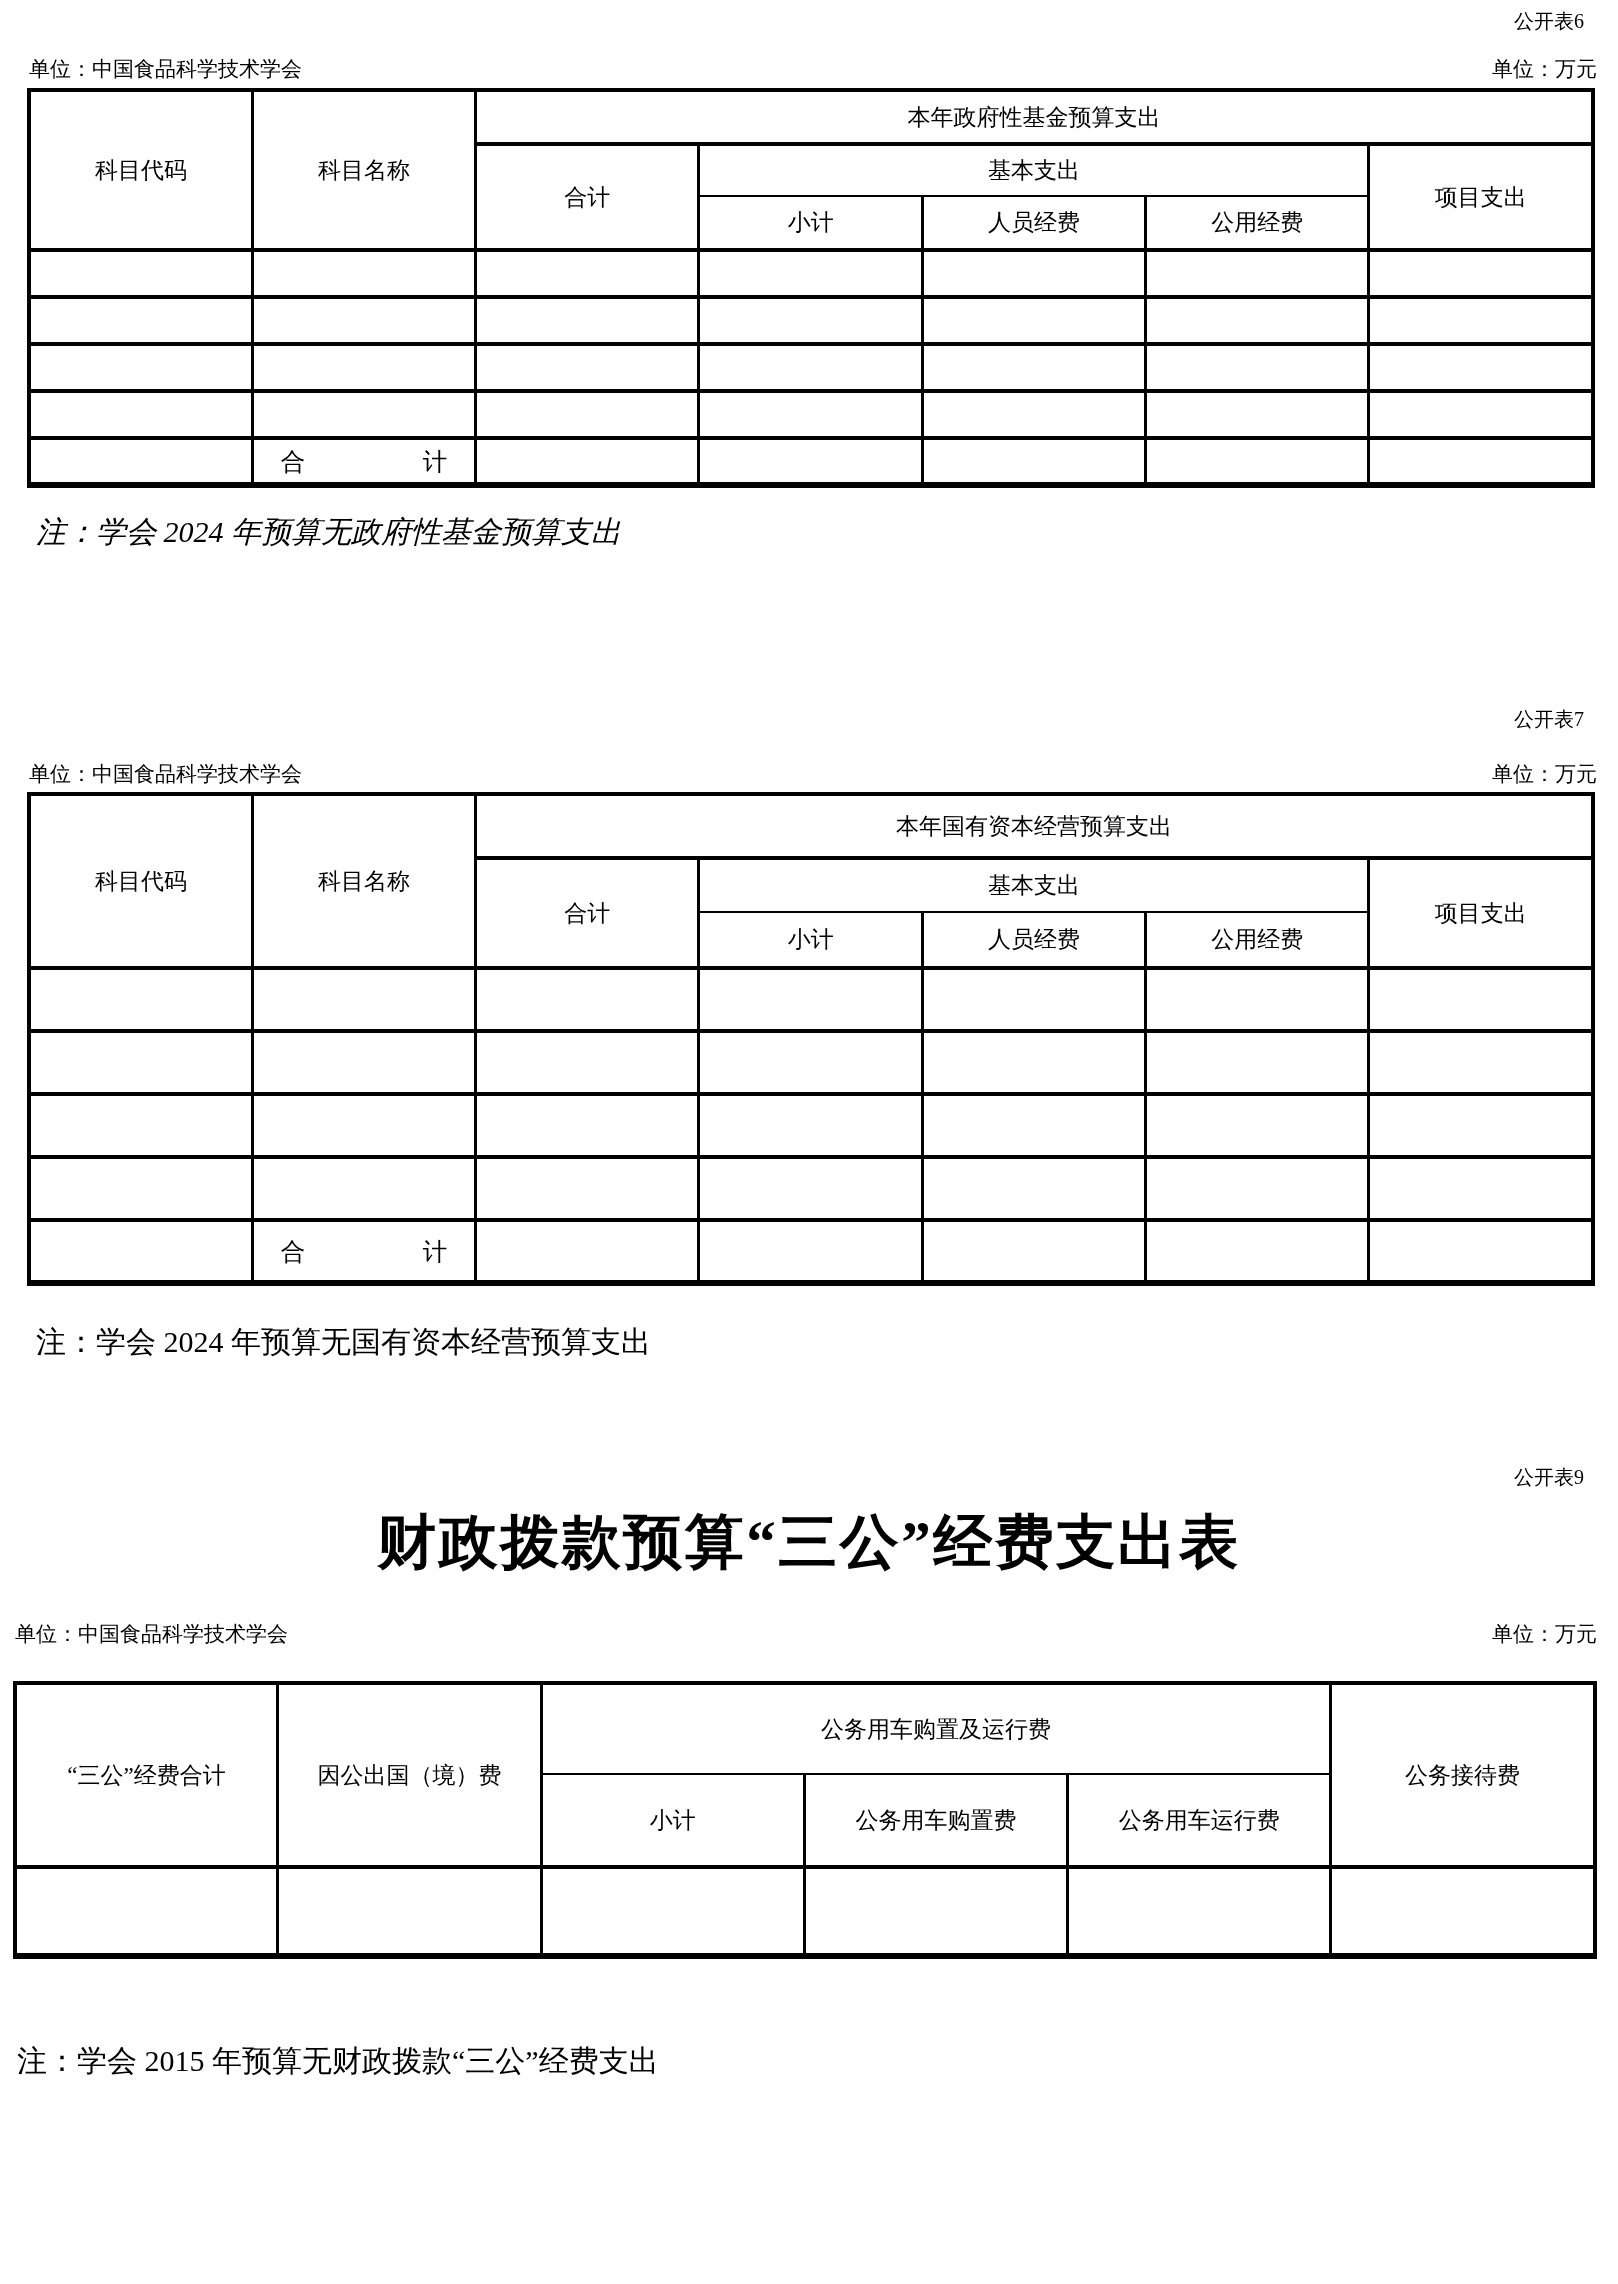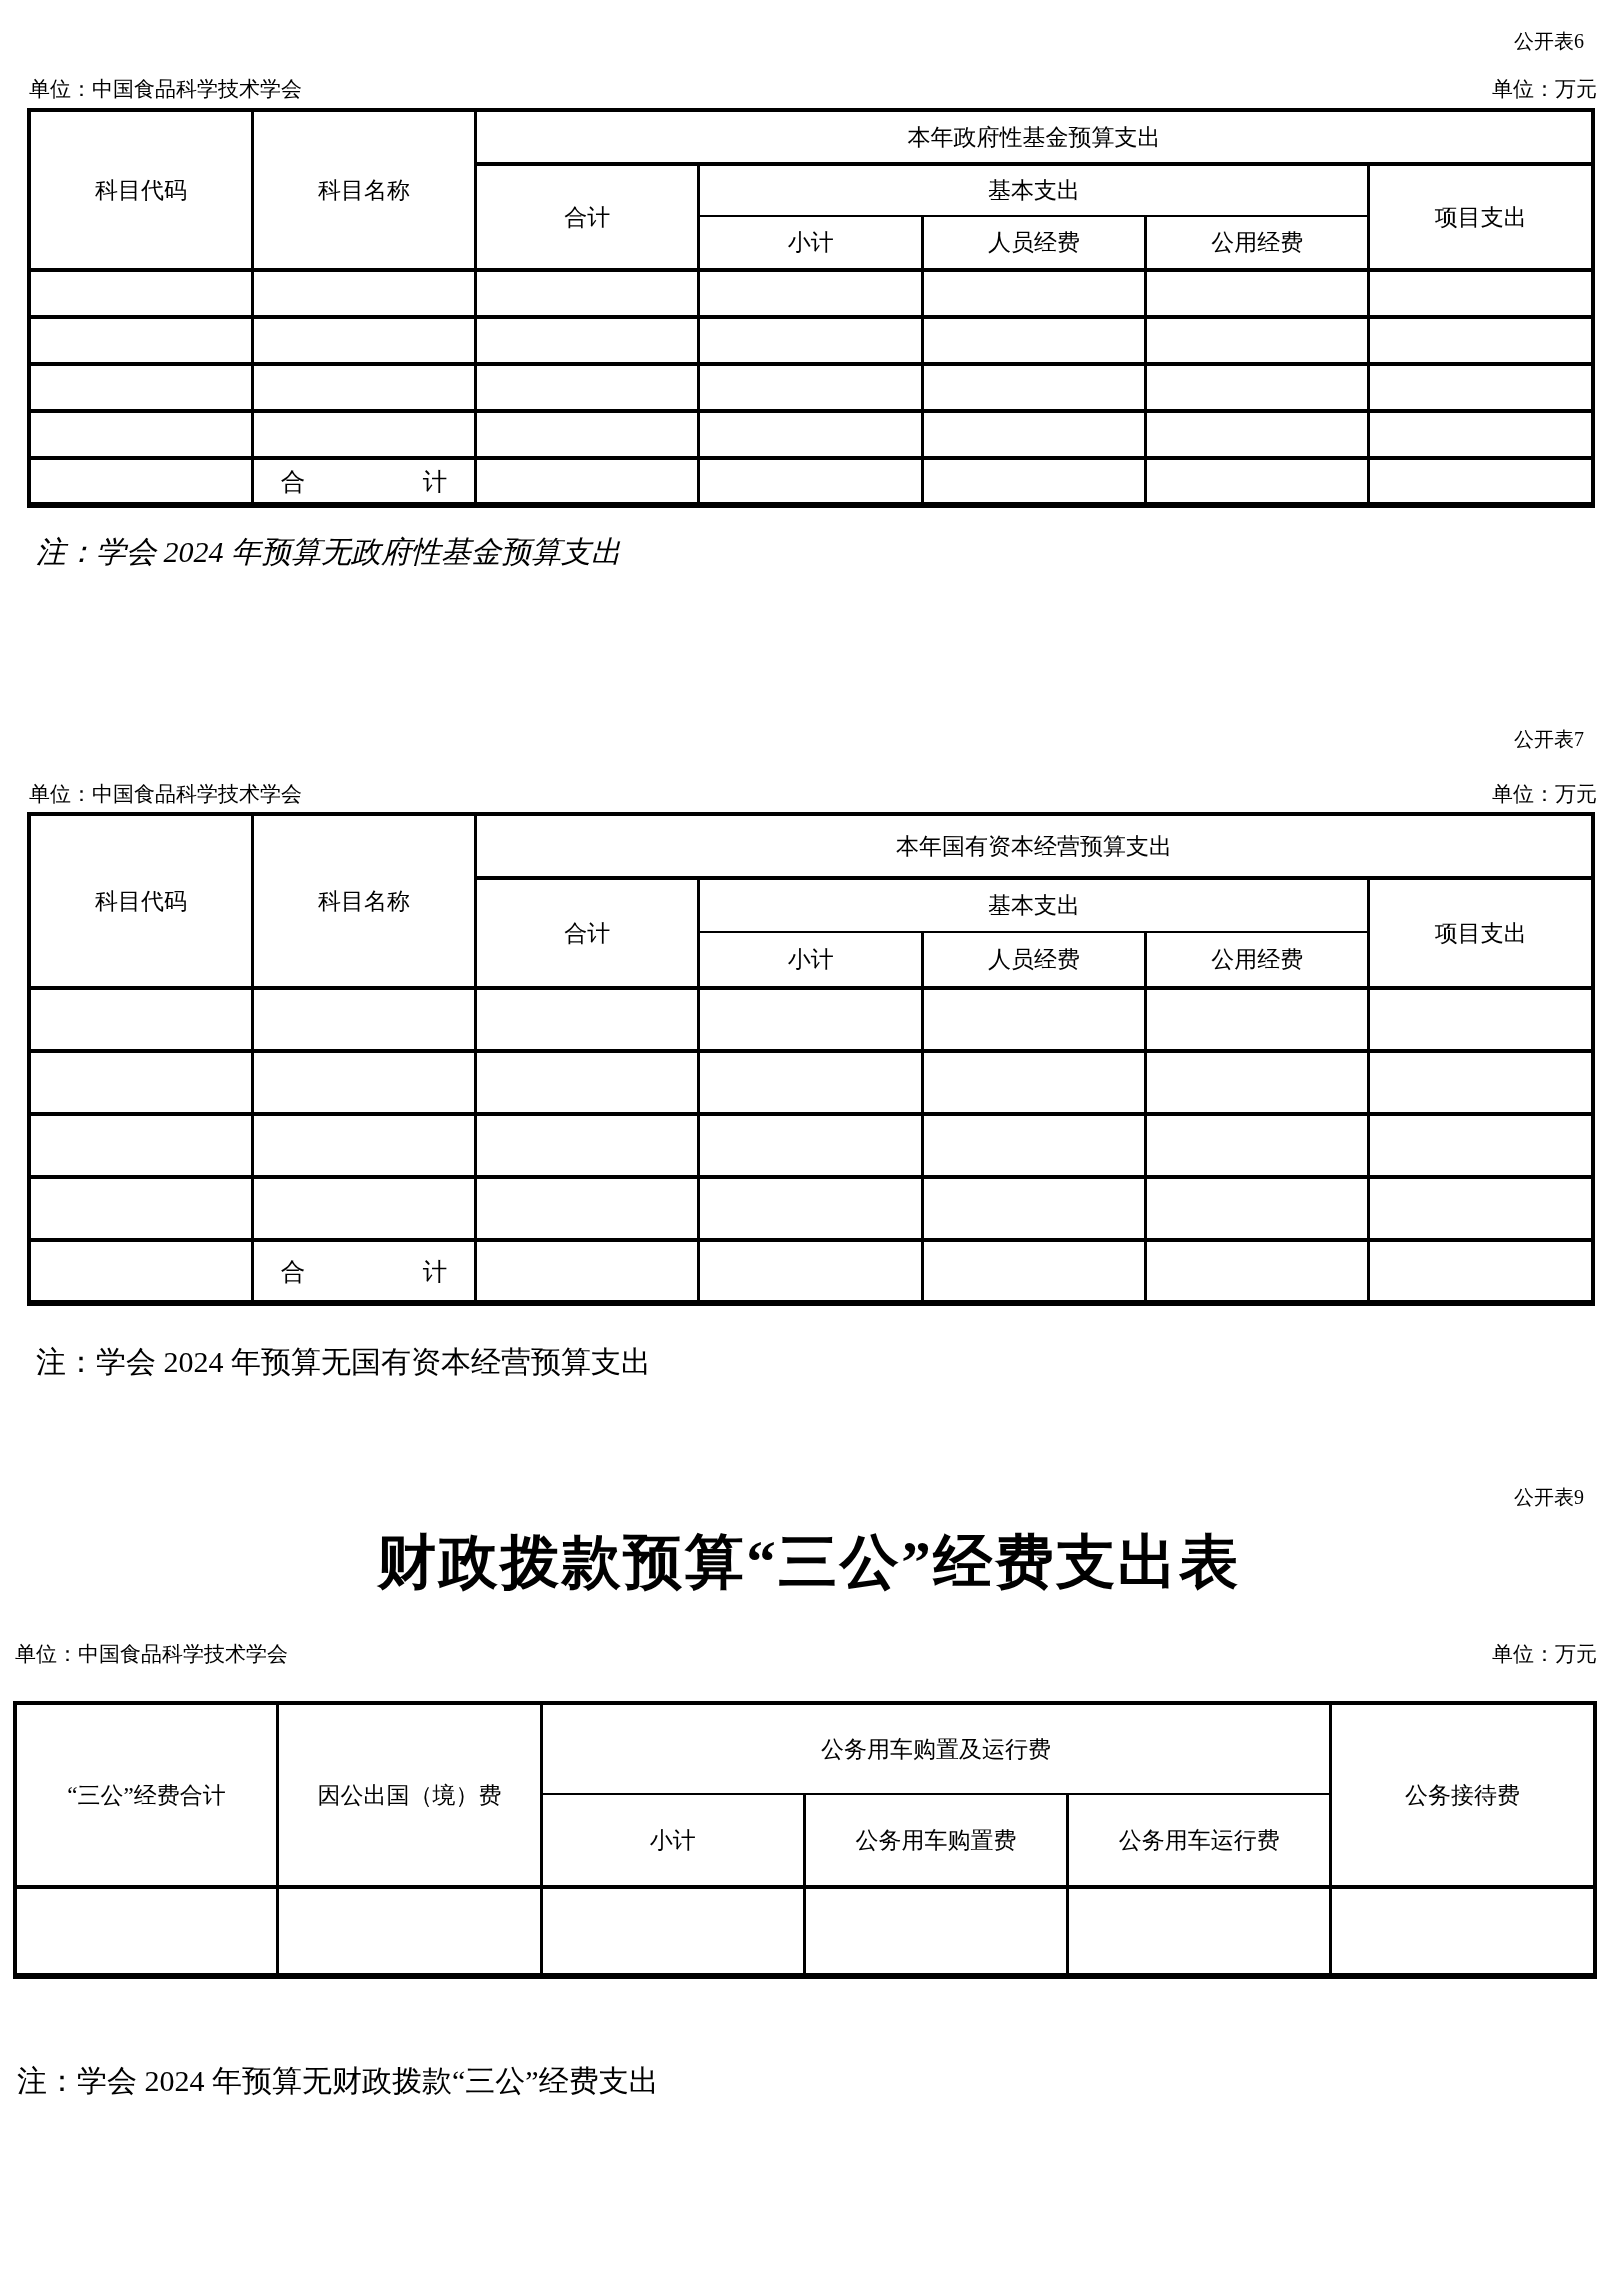--- a/index.html
+++ b/index.html
@@ -53,21 +53,21 @@
   }
   table.budget-table td.thin-b { border-bottom-width: 2.5px; }
   table.budget-table tr.thin-t td { border-top-width: 2.5px; }
 
   
   .table-a { width: 1568px; margin-left: 27px; }
   
   .table-c { width: 1584px; margin-left: 12.7px; }
 
   
-  .s1 .sheet-tag { padding-top: 8.5px; margin-top: 20px; }
+  .s1 .sheet-tag { padding-top: 8.5px; }
   .s1 .title { font-size: 51px; line-height: 56px; letter-spacing: 12px; margin-top: 12px; }
   .s1 .unit-row { width: 1568px; margin: 22px 0 6.8px 29px; }
   .s1 .note { margin: 25px 0 8px 36px; font-style: italic; }
   .t1-h1 { height: 54px; }
   .t1-h2 { height: 52px; }
   .t1-h3 { height: 54px; }
   .t1-d  { height: 47px; }
   .t1-t  { height: 47px; }
 
   
@@ -305,15 +305,15 @@
     <tr class="t3-d">
       <td></td>
           <td></td>
           <td></td>
           <td></td>
           <td></td>
           <td></td>
     </tr>
   </tbody>
     </table>
-  <div class="note">注：学会 2024 年预算无财政拨款“三公”经费支出</div>
+  <div class="note">注：学会 2015 年预算无财政拨款“三公”经费支出</div>
 </div>
 
 
 </body></html>

